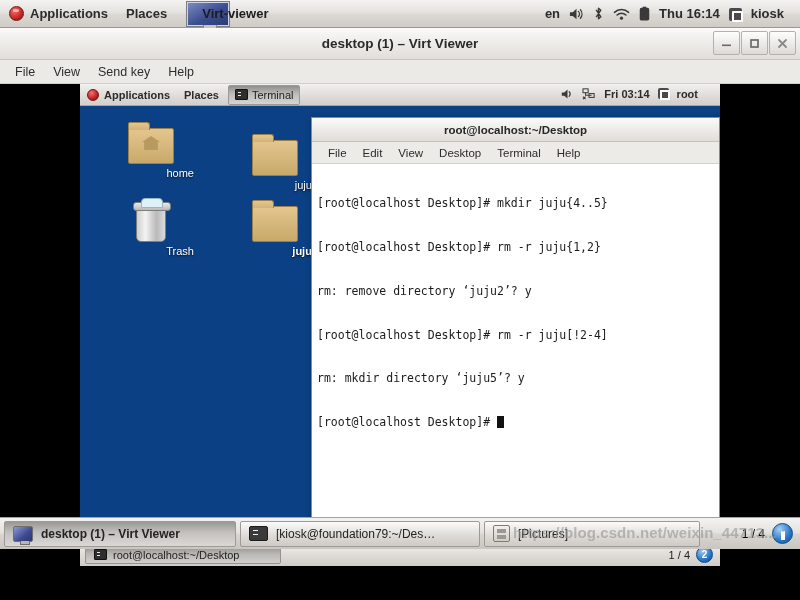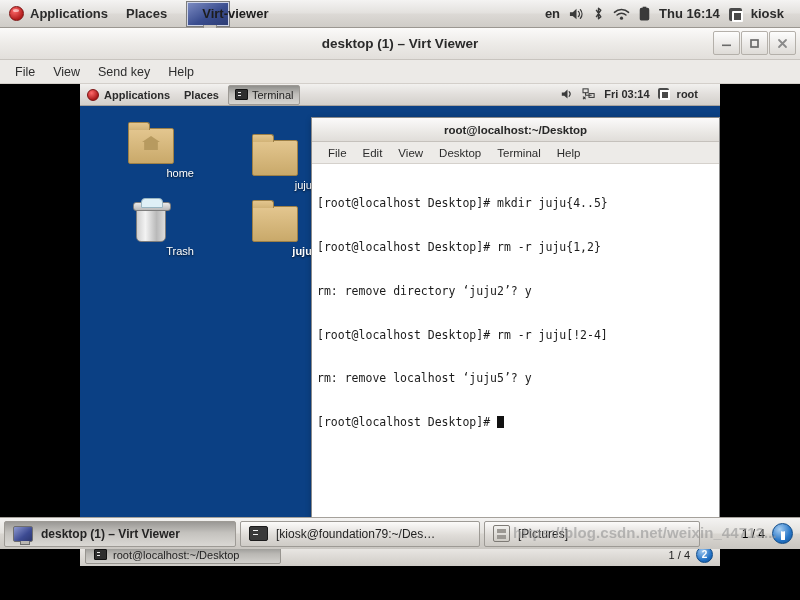--- a/index.html
+++ b/index.html
@@ -392,21 +392,21 @@
               <span class="mi">View</span>
               <span class="mi">Desktop</span>
               <span class="mi">Terminal</span>
               <span class="mi">Help</span>
             </div>
             <div class="gt-body">
               <div>[root@localhost Desktop]# mkdir juju{4..5}</div>
               <div>[root@localhost Desktop]# rm -r juju{1,2}</div>
               <div>rm: remove directory ‘juju2’? y</div>
               <div>[root@localhost Desktop]# rm -r juju[!2-4]</div>
-              <div>rm: remove localhost ‘juju5’? y</div>
+              <div>rm: mkdir directory ‘juju5’? y</div>
               <div><span>[root@localhost Desktop]# </span><span class="caret"></span></div>
             </div>
           </div>
         </div>
 
         <div class="g-bottom">
           <div class="gb-task">
             <span class="term-ico"></span>
             <span>root@localhost:~/Desktop</span>
           </div>

